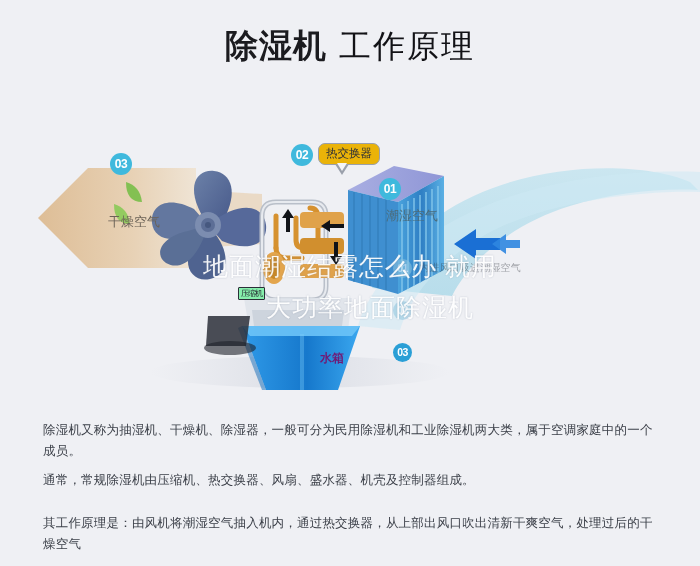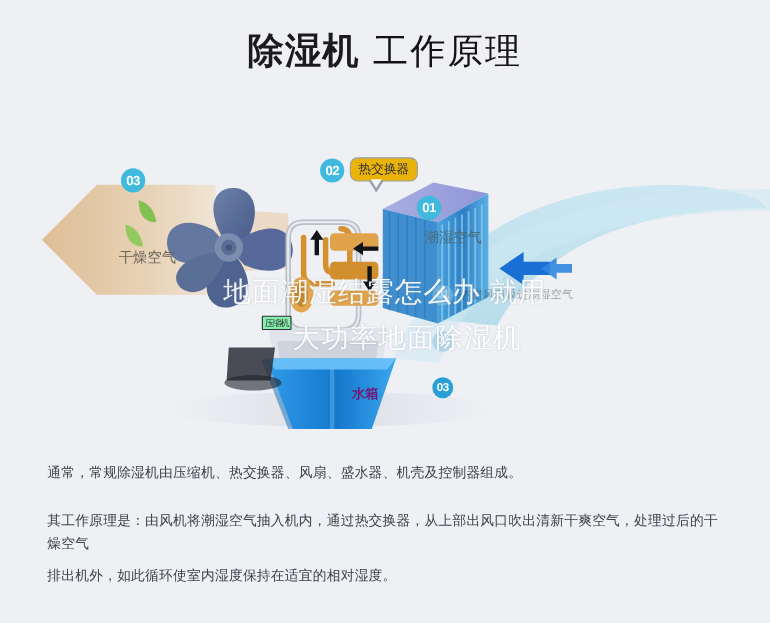--- a/index.html
+++ b/index.html
@@ -64,21 +64,21 @@
   .callout-tail:after{
     content:"";position:absolute;left:-5px;top:-12px;
     width:0;height:0;
     border-left:5px solid transparent;
     border-right:5px solid transparent;
     border-top:8px solid #f4f5f8;
   }
 
   
   .dlabel{position:absolute;font-size:12.5px;color:#49505c;white-space:nowrap;}
-  .lbl-dry{left:108px;top:93px;color:#6b6257;font-size:13px;margin-top:12px;}
+  .lbl-dry{left:108px;top:93px;color:#6b6257;font-size:13px;}
   .lbl-humid{left:386px;top:87px;color:#4b6b79;font-size:13px;}
   .lbl-tank{left:320px;top:230px;color:#701a75;font-size:12px;font-weight:bold;}
   .lbl-comp{
     left:238px;top:167px;font-size:8px;color:#22262e;
     background:#86efac;border:1px solid #2b2f38;
     padding:0 2px;border-radius:1px;letter-spacing:-1px;
   }
 
   
   .bullets{position:absolute;left:393px;top:255px;width:300px;}
@@ -280,18 +280,19 @@
       <span class="bnum">03</span>
     </div>
   </div>
 
   <div class="wm">
     <div class="l1">地面潮湿结露怎么办 就用</div>
     <div class="l2">大功率地面除湿机</div>
   </div>
 
   <div class="copy">
+    <p>除湿机又称为抽湿机、干燥机、除湿器，一般可分为民用除湿机和工业除湿机两大类，属于空调家庭中的一个成员。</p>
     <p>通常，常规除湿机由压缩机、热交换器、风扇、盛水器、机壳及控制器组成。</p>
     <p class="gap">其工作原理是：由风机将潮湿空气抽入机内，通过热交换器，从上部出风口吹出清新干爽空气，处理过后的干燥空气</p>
     <p>排出机外，如此循环使室内湿度保持在适宜的相对湿度。</p>
   </div>
 
 </div>
 
 </body></html>

